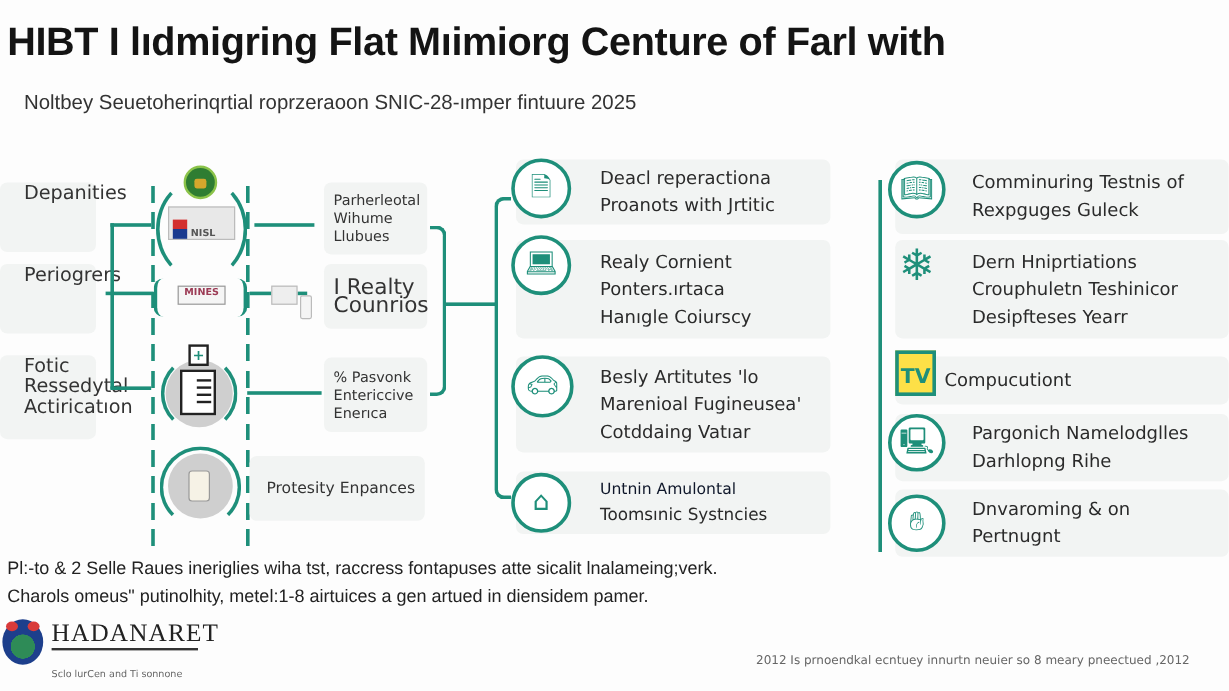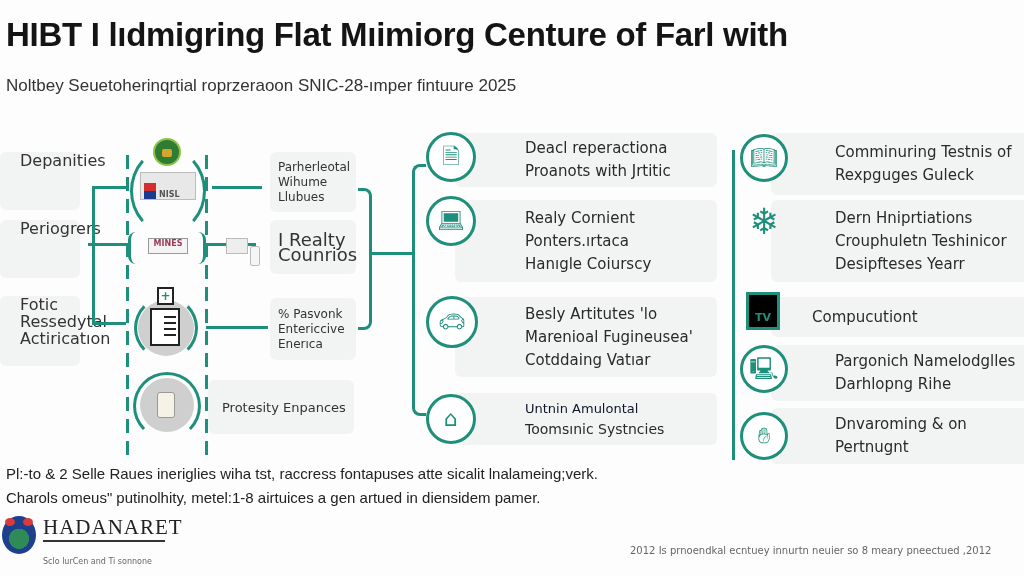--- a/index.html
+++ b/index.html
@@ -1,24 +1,24 @@
 <!DOCTYPE html>
 <html><head>
 <meta charset="utf-8">
 <style>
   * { box-sizing: border-box; margin: 0; padding: 0; }
   html, body { width: 1024px; height: 576px; background: #fdfdfd; overflow: hidden; }
   body { position: relative; font-family: "DejaVu Sans", sans-serif; color: #2b2b2b; }
   .abs { position: absolute; }
   .title { left: 6px; top: 16px; font-family: "Liberation Sans", sans-serif; font-weight: bold; font-size: 33px; color: #141414; letter-spacing: -0.3px; white-space: nowrap; }
-  .subtitle { left: 6px; top: 76px; font-family: "Liberation Sans", sans-serif; font-size: 17px; color: #333; white-space: nowrap; }
+  .subtitle { left: 20px; top: 76px; font-family: "Liberation Sans", sans-serif; font-size: 17px; color: #333; white-space: nowrap; }
   .card { background: #f2f4f3; border-radius: 6px; }
   .lcard { display: flex; padding-left: 20px; font-size: 16px; line-height: 17px; color: #333; }
   .mcard { display: flex; align-items: center; padding-left: 8px; font-size: 12px; line-height: 15px; color: #333; }
-  .rcard { display: flex; align-items: center; padding-left: 70px; font-size: 15px; line-height: 23px; color: #2a2a2a; margin-left: 25px; }
+  .rcard { display: flex; align-items: center; padding-left: 70px; font-size: 15px; line-height: 23px; color: #2a2a2a; }
   .line { position: absolute; background: #1e8f7a; }
   .ring { position: absolute; border: 3px solid #1e8f7a; border-radius: 50%; background: #fff; display: flex; align-items: center; justify-content: center; color: #1e8f7a; }
   .glyph { font-size: 22px; line-height: 1; }
   .gray-circle { position: absolute; border-radius: 50%; background: #cfcfcf; }
   .arc { position: absolute; border: 3px solid #1e8f7a; border-radius: 50%; border-top-color: transparent; border-bottom-color: transparent; }
   .footer-text { left: 6px; top: 462px; font-family: "Liberation Sans", sans-serif; font-size: 15px; line-height: 24px; color: #222; white-space: nowrap; }
   .orange { color: #0f172a; }
 </style>
 </head>
 <body>
@@ -161,21 +161,21 @@
       <div>Dern Hniprtiations</div>
       <div>Crouphuletn Teshinicor</div>
       <div>Desipfteses Yearr</div>
     </div>
 </div>
 <div class="abs" style="left:740px;top:198px;width:48px;height:48px;color:#1e8f7a;font-size:36px;line-height:48px;text-align:center;">❄︎</div>
 
 <div class="abs card rcard" style="left:746px;top:297px;width:278px;height:40px;padding-left:41px;">
   <div>Compucutiont</div>
 </div>
-<div class="abs" style="left:746px;top:292px;width:34px;height:38px;border:3px solid #1e8f7a;background:#000000;color:#1e8f7a;font-size:11px;font-weight:bold;display:flex;align-items:flex-end;justify-content:center;padding-bottom:3px;">TV</div>
+<div class="abs" style="left:746px;top:292px;width:34px;height:38px;border:3px solid #1e8f7a;background:#fde047;color:#1e8f7a;font-size:17px;font-weight:bold;display:flex;align-items:flex-end;justify-content:center;padding-bottom:3px;">TV</div>
 
 <div class="abs card rcard" style="left:746px;top:345px;width:278px;height:56px;padding-left:64px;">
   <div>
       <div>Pargonich Namelodglles</div>
       <div>Darhlopng Rihe</div>
     </div>
 </div>
 <div class="ring" style="left:740px;top:345px;width:48px;height:48px;">
     <span class="glyph">🖳︎</span>
   </div>

